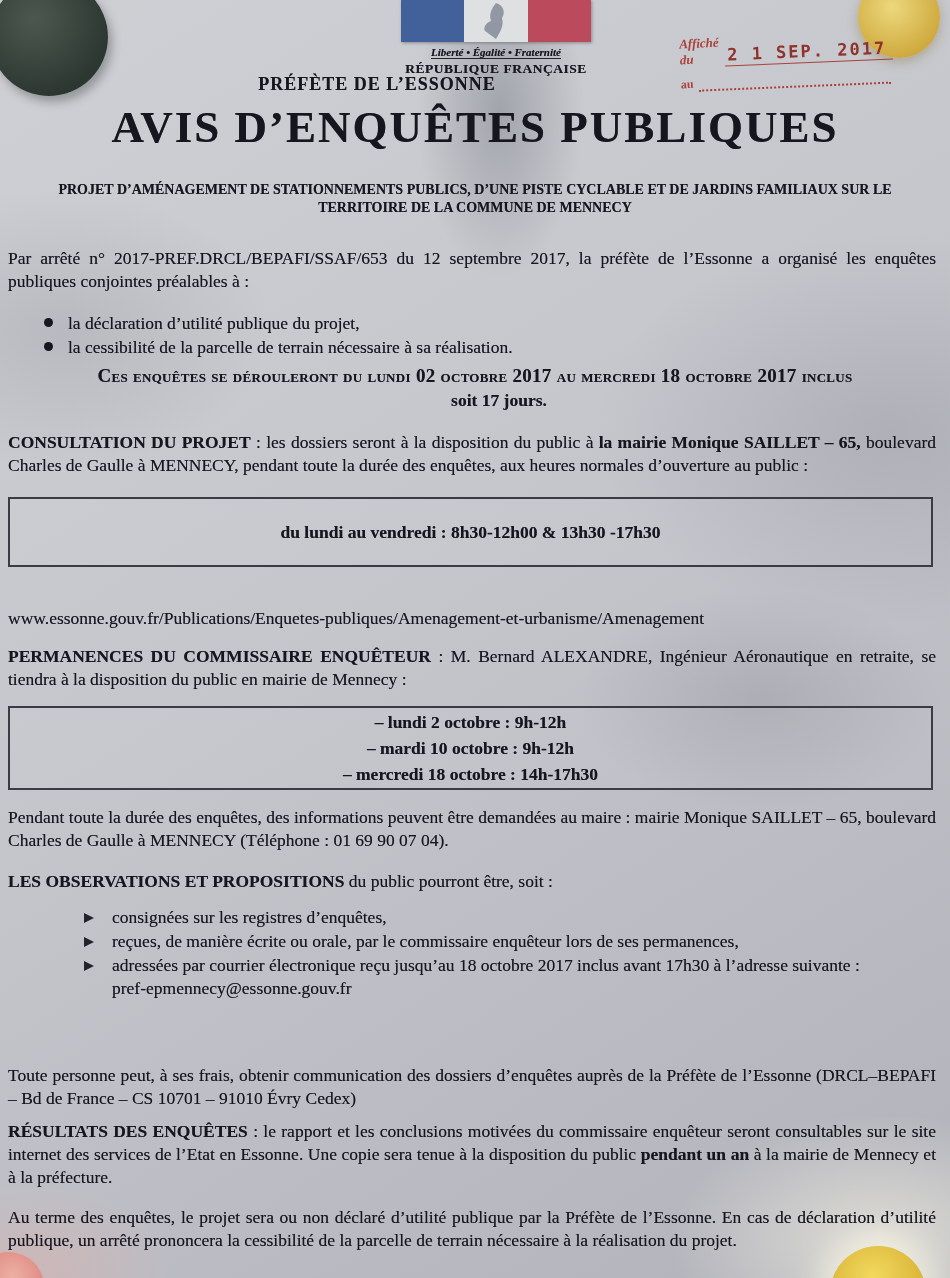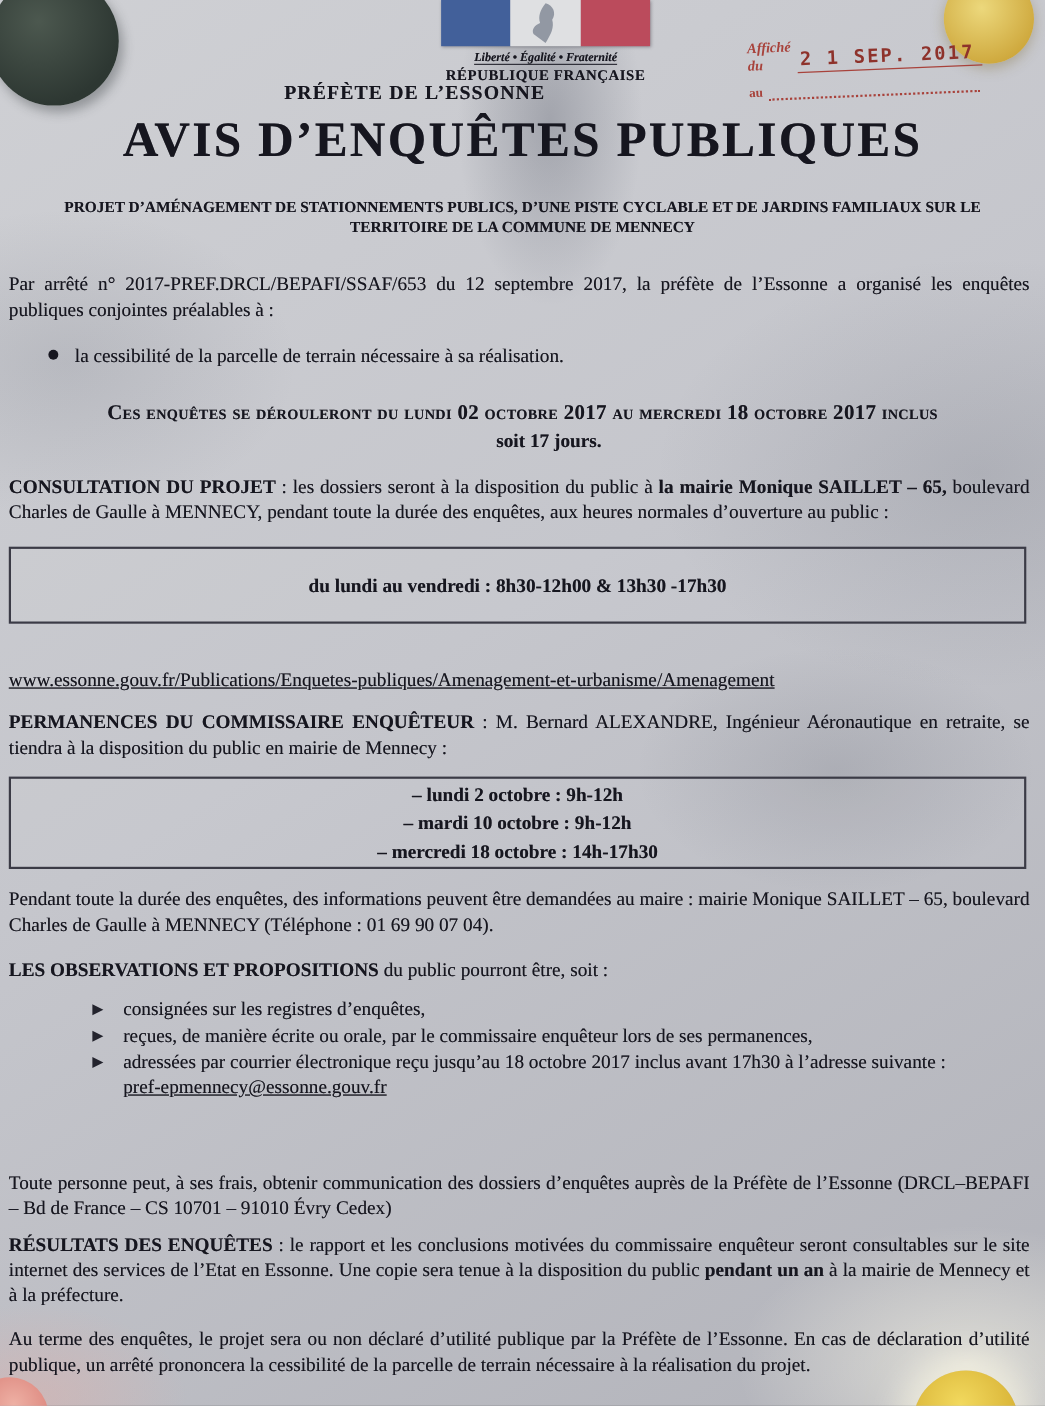--- a/index.html
+++ b/index.html
@@ -55,21 +55,21 @@
   .stamp-dots { flex:1; border-bottom:2px dotted #a8423b; margin-left:5px; height:12px; }
   
   .title { position:absolute; left:0; top:101px; width:950px; text-align:center;
     font-size:45px; font-weight:bold; letter-spacing:2px; }
   .subtitle { position:absolute; left:28px; top:181px; width:894px; text-align:center;
     font-size:14px; font-weight:bold; line-height:1.25; }
   
   .para { position:absolute; left:8px; width:928px; font-size:17.5px; line-height:1.32;
     text-align:justify; }
   .bold { font-weight:bold; }
-  .underline { text-decoration:underline; }
+  .underline { }
   .dot-list { position:absolute; left:68px; width:840px; font-size:17.5px; line-height:1.38; }
   .dot-item { position:relative; }
   .dot { position:absolute; left:-24px; top:7px; width:9px; height:9px; border-radius:50%;
     background:#16161f; }
   .dates-block { position:absolute; left:0; top:365px; width:950px; text-align:center;
     font-weight:bold; }
   .dates-l1 { font-size:19px; font-variant:small-caps; letter-spacing:.3px; }
   .dates-l2 { font-size:17.5px; margin-top:3px;padding-left:48px; }
   .schedule-box { position:absolute; left:8px; width:925px; border:2px solid #3b3b46;
     display:flex; flex-direction:column; align-items:center; justify-content:center;
@@ -118,20 +118,24 @@
       <span class="stamp-dots"></span>
     </div>
   </div>
 
   <div class="title">AVIS D’ENQUÊTES PUBLIQUES</div>
   <div class="subtitle">PROJET D’AMÉNAGEMENT DE STATIONNEMENTS PUBLICS, D’UNE PISTE CYCLABLE ET DE JARDINS FAMILIAUX SUR LE TERRITOIRE DE LA COMMUNE DE MENNECY</div>
 
   <div class="para" style="top:247px;">Par arrêté n° 2017-PREF.DRCL/BEPAFI/SSAF/653 du 12 septembre 2017, la préfète de l’Essonne a organisé les enquêtes publiques conjointes préalables à :</div>
 
   <div class="dot-list" style="top:311px;">
+    <div class="dot-item">
+      <span class="dot"></span>
+      <span>la déclaration d’utilité publique du projet,</span>
+    </div>
     <div class="dot-item">
       <span class="dot"></span>
       <span>la cessibilité de la parcelle de terrain nécessaire à sa réalisation.</span>
     </div>
   </div>
 
   <div class="dates-block">
     <div class="dates-l1">Ces enquêtes se dérouleront du lundi 02 octobre 2017 au mercredi 18 octobre 2017 inclus</div>
     <div class="dates-l2">soit 17 jours.</div>
   </div>

